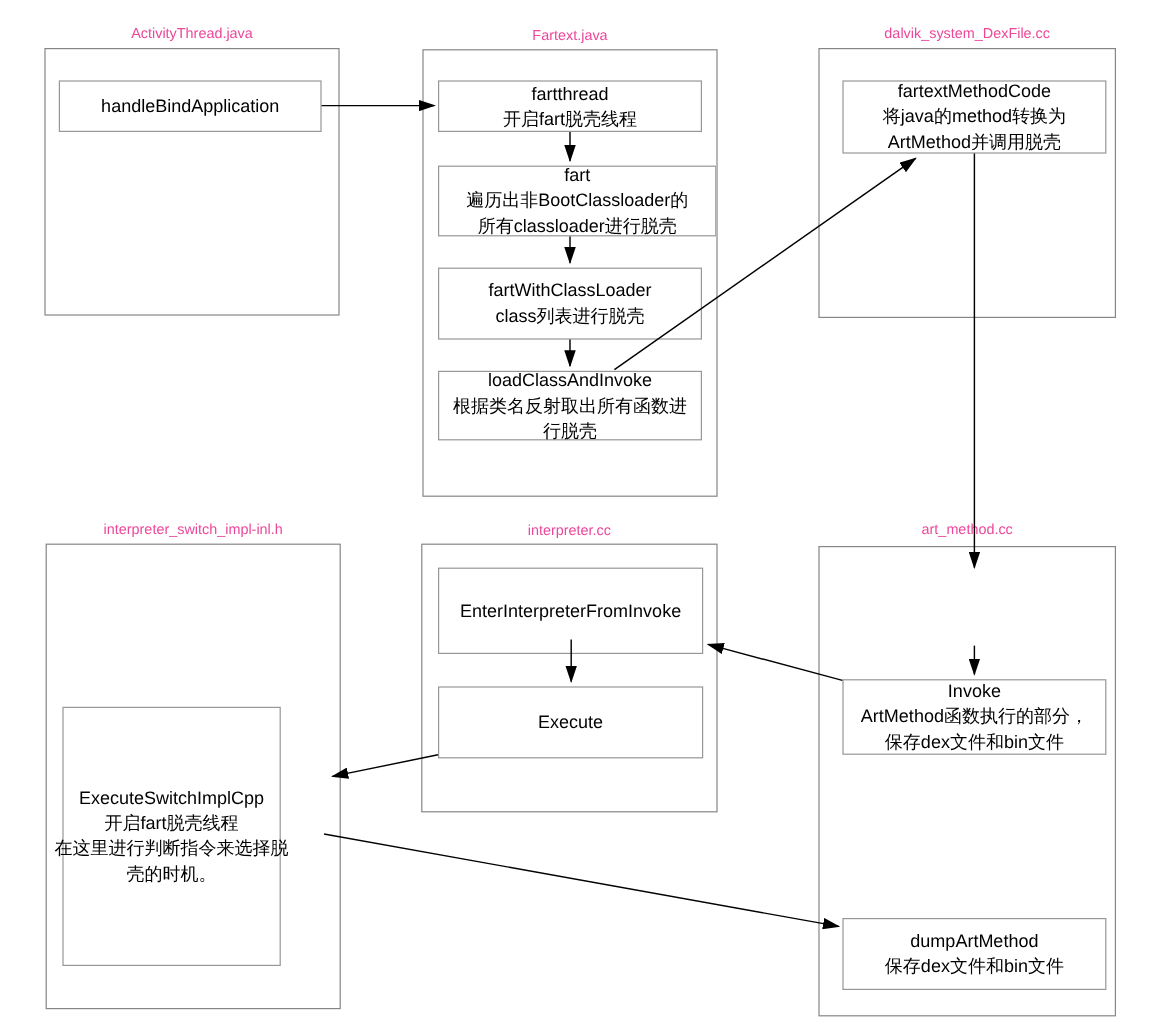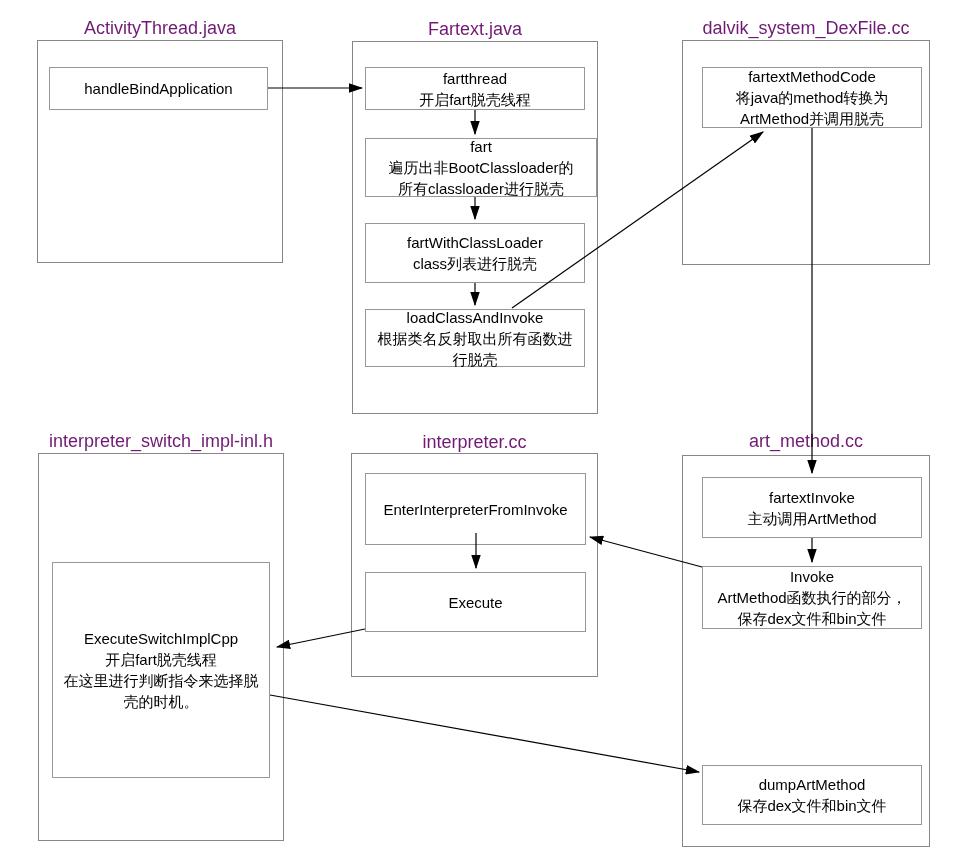--- a/index.html
+++ b/index.html
@@ -14,22 +14,22 @@
     background: #ffffff;
     font-family: "Liberation Sans", sans-serif;
     color: #000000;
     overflow: hidden;
   }
   .section-title {
     position: absolute;
     height: 20px;
     line-height: 20px;
     text-align: center;
-    font-size: 18px;
-    color: #701a75;
+    font-size: 12px;
+    color: #ec4899;
     z-index: 1;
     white-space: nowrap;
   }
   .container {
     position: absolute;
     border: 1px solid #868686;
     background: #ffffff;
     box-sizing: border-box;
     z-index: 1;
   }
@@ -105,39 +105,35 @@
     <div class="ln">根据类名反射取出所有函数进</div>
     <div class="ln">行脱壳</div>
   </div>
 
   <div class="node" style="left:702px;top:67px;width:220px;height:61px">
     <div class="ln">fartextMethodCode</div>
     <div class="ln">将java的method转换为</div>
     <div class="ln">ArtMethod并调用脱壳</div>
   </div>
 
-  <div class="node" style="left:52px;top:562px;width:218px;height:216px">
+  <div class="node" style="left:52px;top:589px;width:182px;height:216px">
     <div class="ln">ExecuteSwitchImplCpp</div>
     <div class="ln">开启fart脱壳线程</div>
     <div class="ln">在这里进行判断指令来选择脱</div>
     <div class="ln">壳的时机。</div>
   </div>
 
   <div class="node" style="left:365px;top:473px;width:221px;height:72px">
     <div class="ln">EnterInterpreterFromInvoke</div>
   </div>
 
   <div class="node" style="left:365px;top:572px;width:221px;height:60px">
     <div class="ln">Execute</div>
   </div>
 
-  <div class="node" style="left:702px;top:477px;width:220px;height:61px">
-    <div class="ln">fartextInvoke</div>
-    <div class="ln">主动调用ArtMethod</div>
-  </div>
 
   <div class="node" style="left:702px;top:566px;width:220px;height:63px">
     <div class="ln">Invoke</div>
     <div class="ln">ArtMethod函数执行的部分，</div>
     <div class="ln">保存dex文件和bin文件</div>
   </div>
 
   <div class="node" style="left:702px;top:765px;width:220px;height:60px">
     <div class="ln">dumpArtMethod</div>
     <div class="ln">保存dex文件和bin文件</div>

